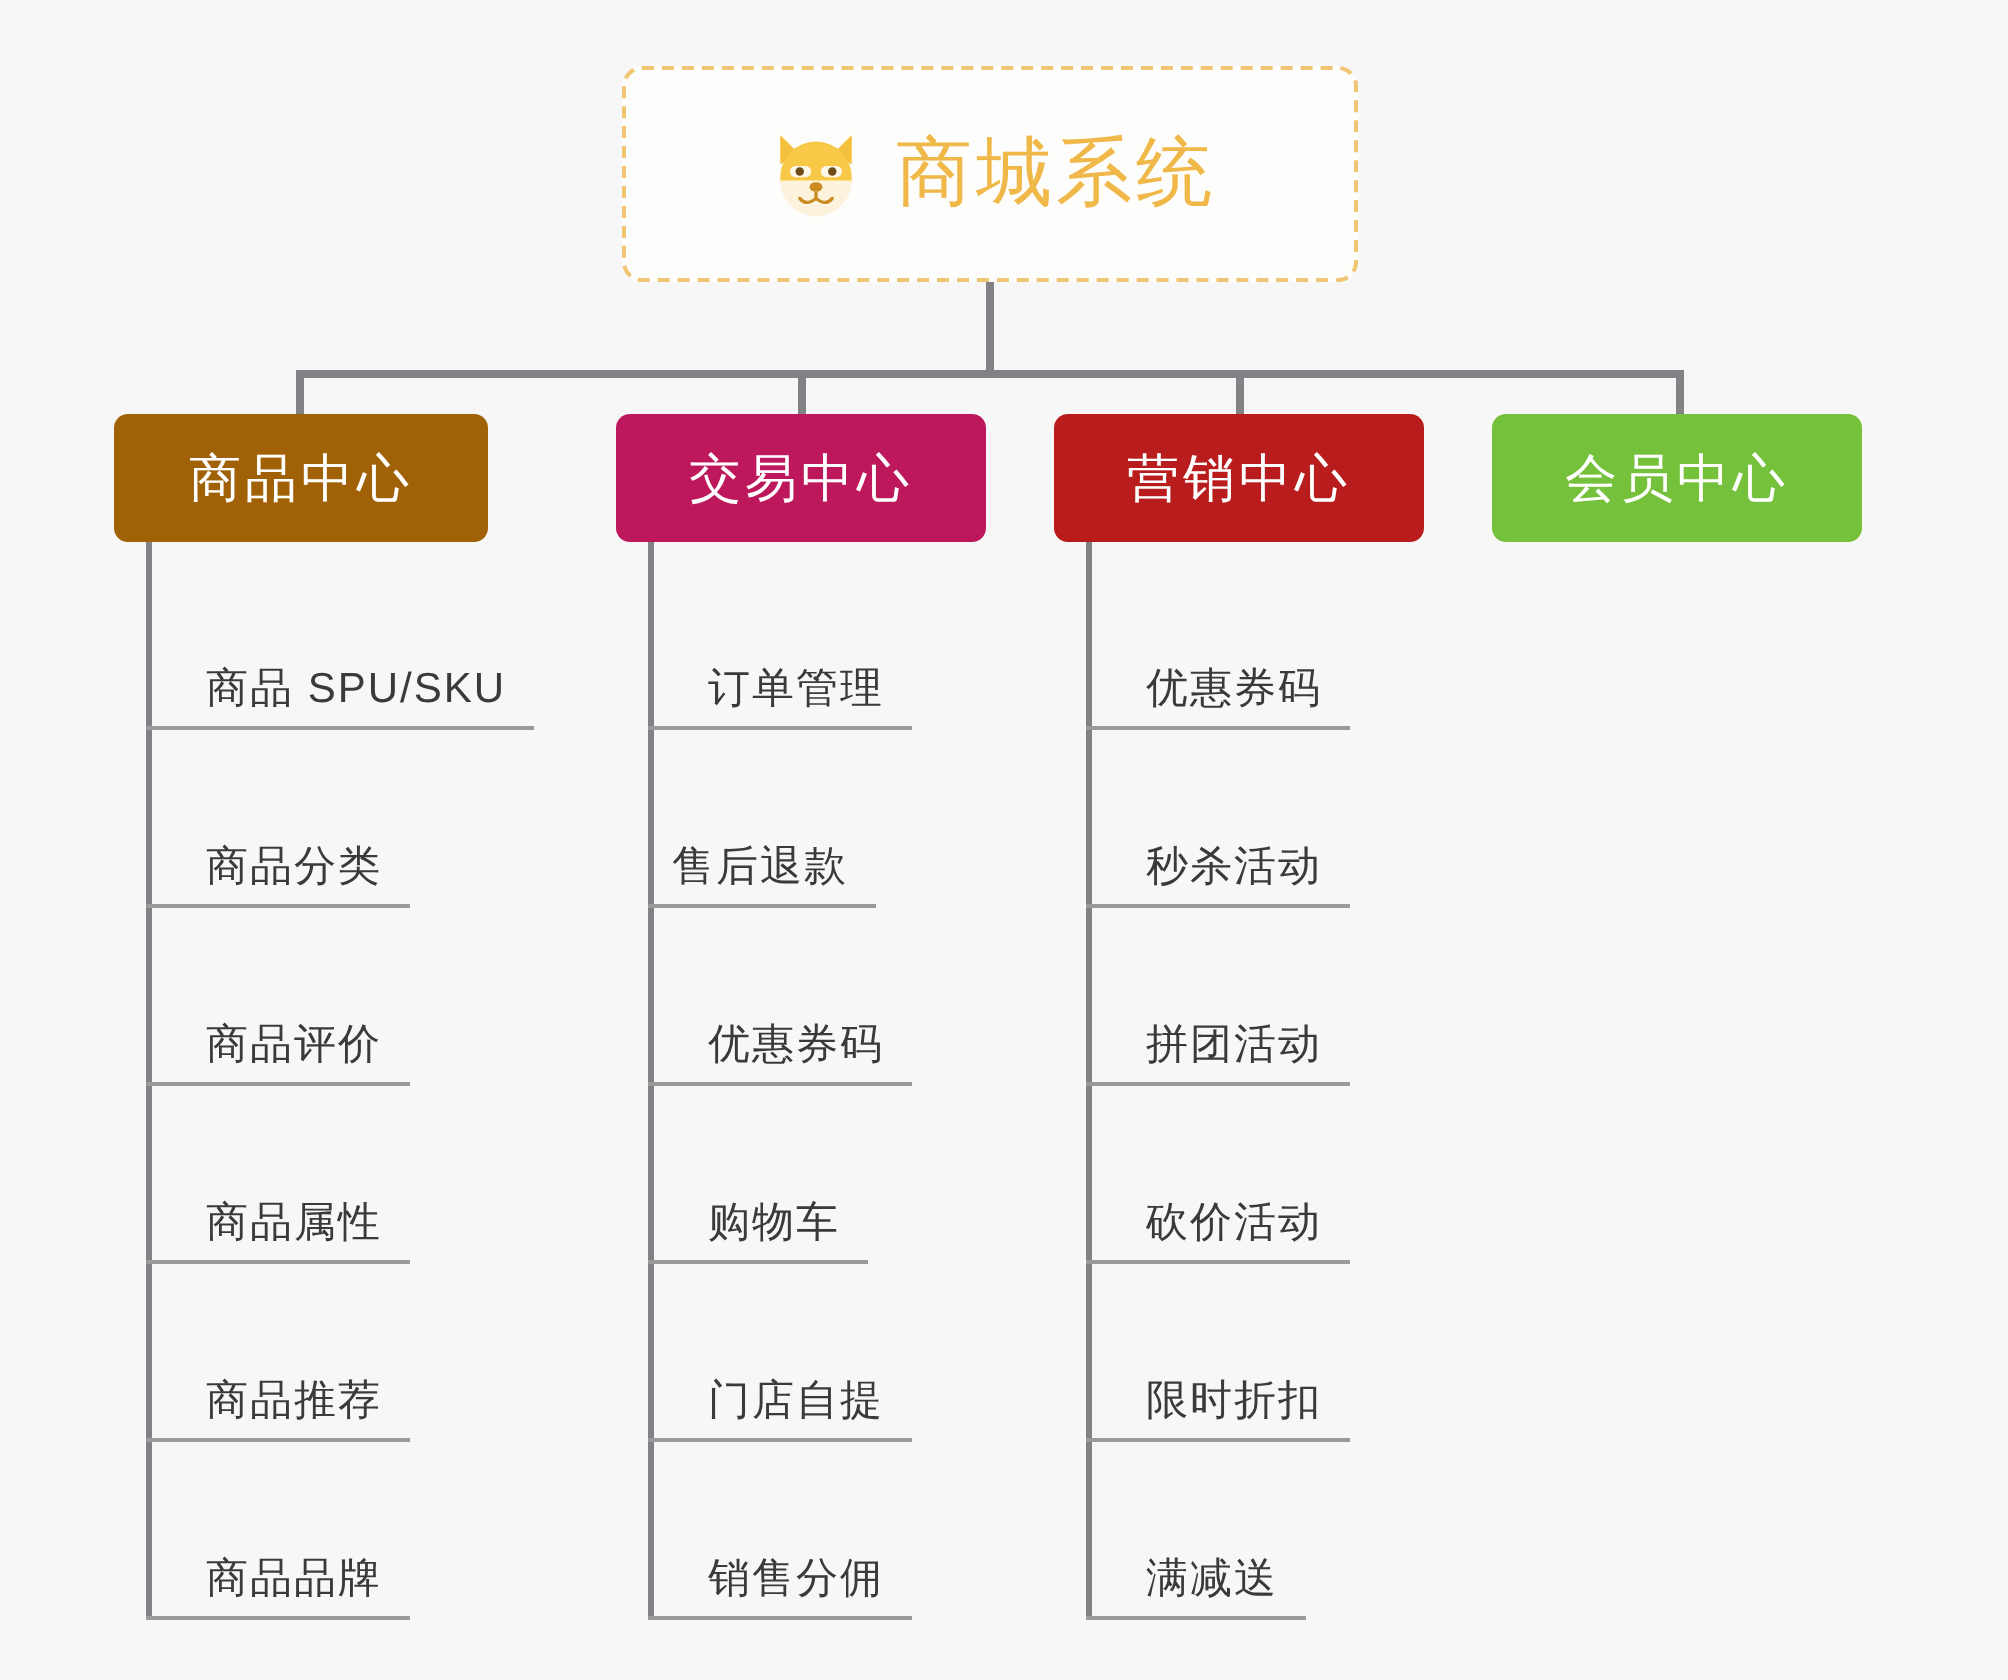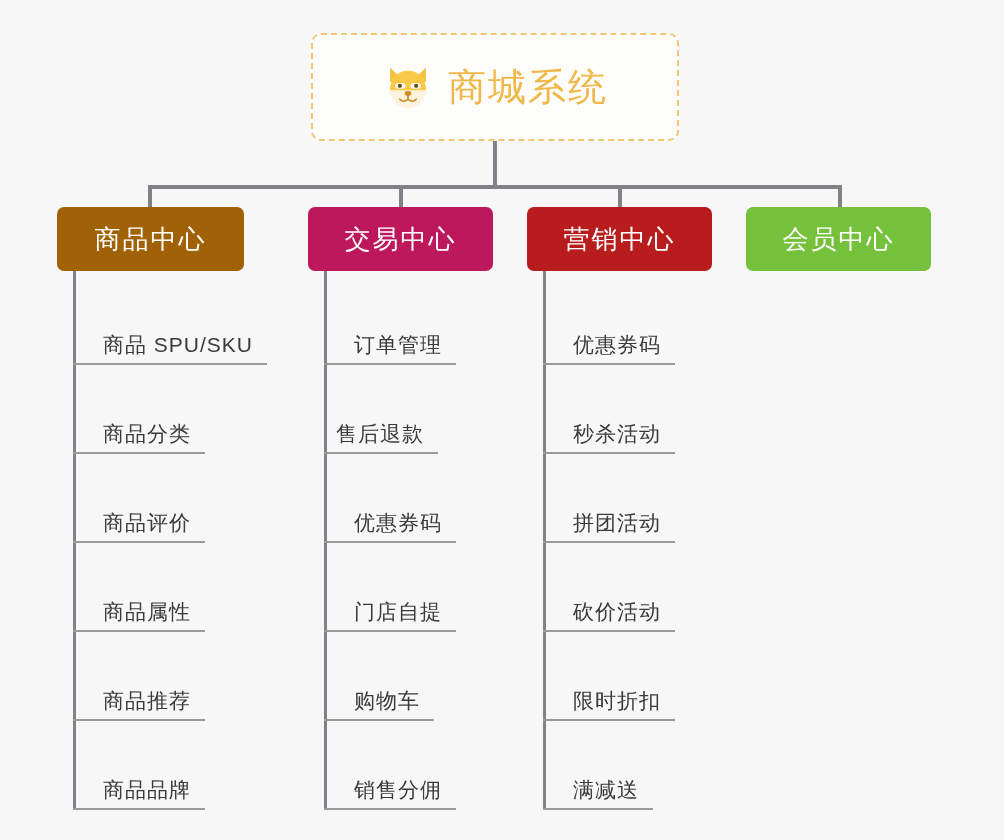--- a/index.html
+++ b/index.html
@@ -213,24 +213,24 @@
         <li class="leaf-item">
             <span class="leaf-label" style="color: rgb(58, 58, 58); border-bottom-color: rgb(154, 154, 154);">订单管理</span>
           </li>
         <li class="leaf-item">
             <span class="leaf-label" style="color: rgb(58, 58, 58); border-bottom-color: rgb(154, 154, 154); padding-left: 12px;">售后退款</span>
           </li>
         <li class="leaf-item">
             <span class="leaf-label" style="color: rgb(58, 58, 58); border-bottom-color: rgb(154, 154, 154);">优惠券码</span>
           </li>
         <li class="leaf-item">
+            <span class="leaf-label" style="color: rgb(58, 58, 58); border-bottom-color: rgb(154, 154, 154);">购物车</span>
+          </li>
+        <li class="leaf-item">
             <span class="leaf-label" style="color: rgb(58, 58, 58); border-bottom-color: rgb(154, 154, 154);">门店自提</span>
-          </li>
-        <li class="leaf-item">
-            <span class="leaf-label" style="color: rgb(58, 58, 58); border-bottom-color: rgb(154, 154, 154);">购物车</span>
           </li>
         <li class="leaf-item">
             <span class="leaf-label" style="color: rgb(58, 58, 58); border-bottom-color: rgb(154, 154, 154);">销售分佣</span>
           </li>
       </ul>
     </div>
   </div>
 
   <div class="column col-2">
     <div class="cat-box" style="background: #b91c1c;">

